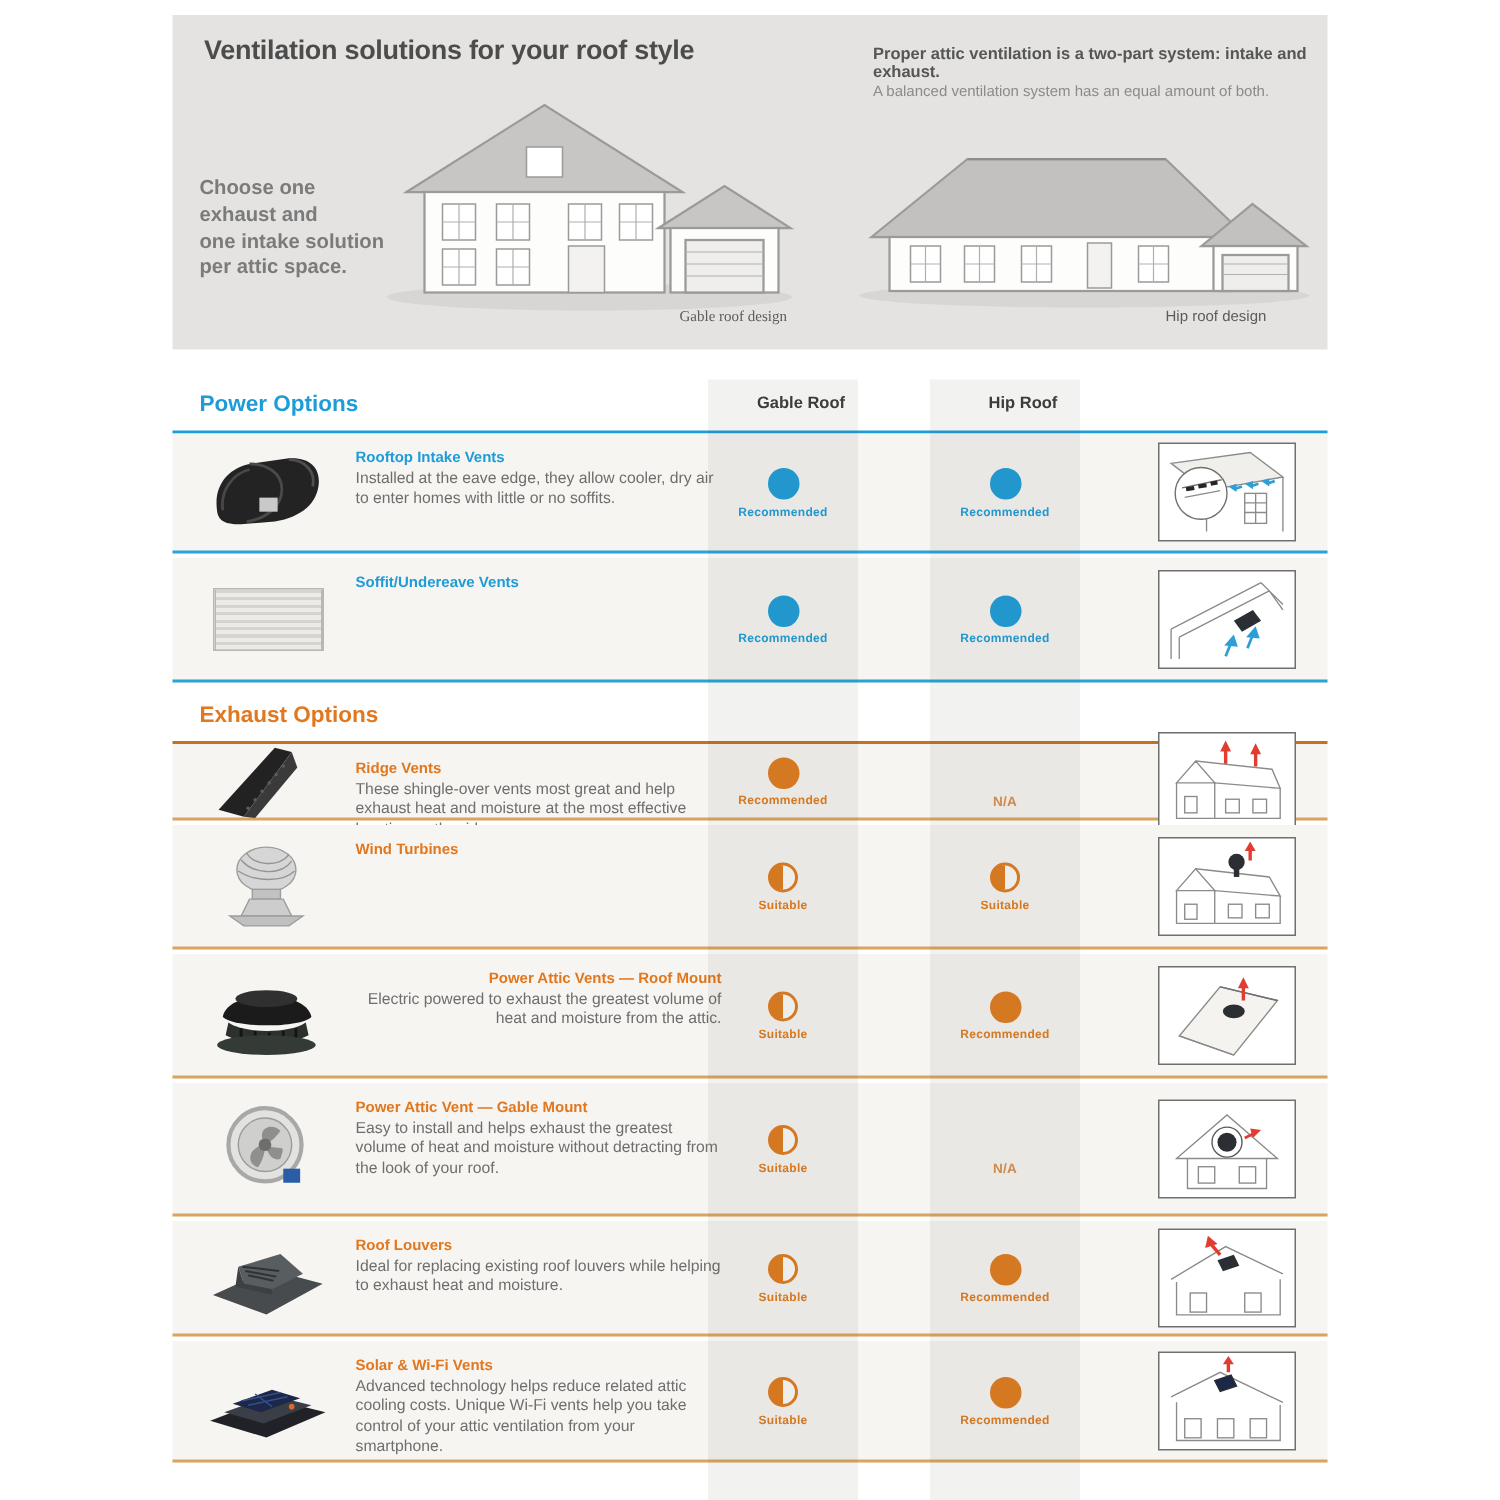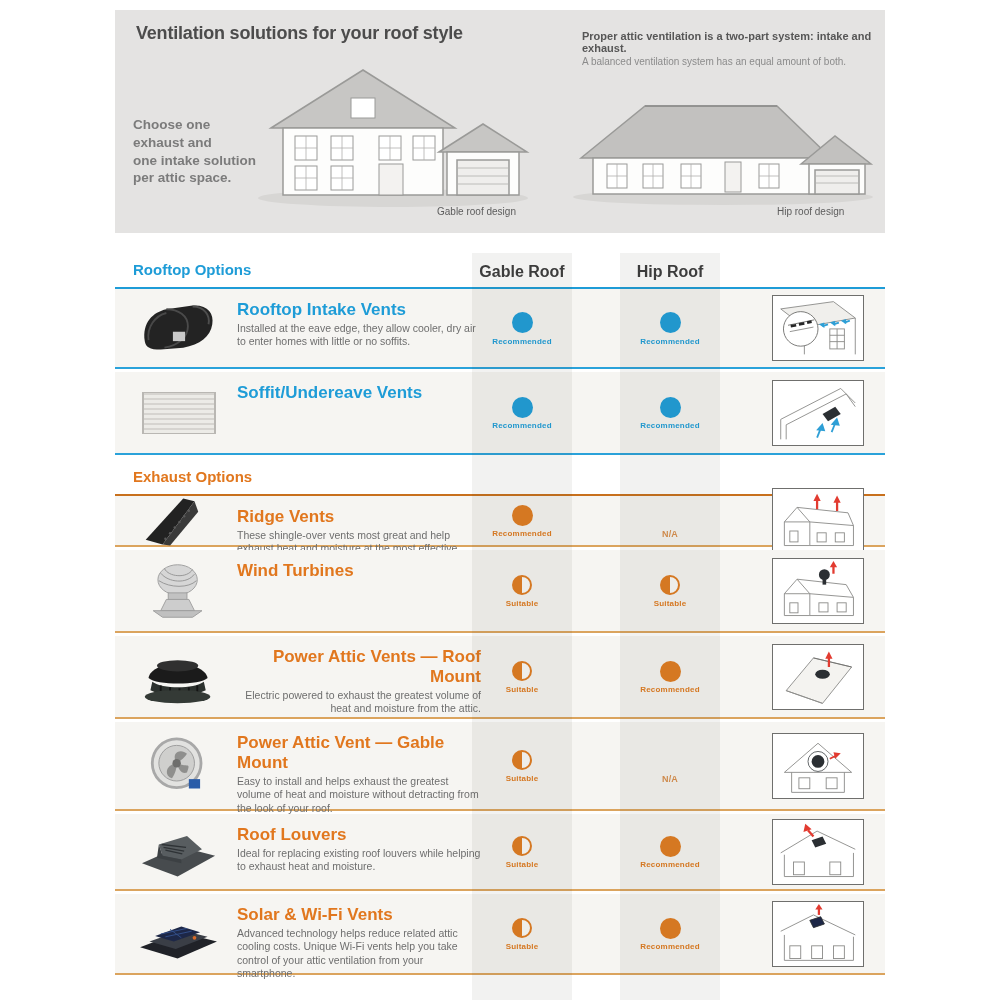--- a/index.html
+++ b/index.html
@@ -8,47 +8,47 @@
   
   .hero{position:absolute;left:115px;top:10px;width:770px;height:223px;background:#e4e3e2;}
   .hero-title{position:absolute;left:21px;top:13px;margin:0;font-size:18px;font-weight:bold;color:#4c4c4c;letter-spacing:-.2px;}
   .intro{position:absolute;left:467px;top:20px;width:318px;}
   .intro .b{margin:0;font-size:11px;font-weight:bold;color:#565656;}
   .intro .r{margin:2px 0 0;font-size:10px;color:#8b8b8b;}
   .choose{position:absolute;left:18px;top:106px;margin:0;font-size:13.5px;font-weight:bold;color:#7b7b7b;line-height:1.32;white-space:pre-line;}
   .house-g{position:absolute;left:128px;top:50px;width:300px;height:150px;}
   .house-h{position:absolute;left:448px;top:66px;width:320px;height:132px;}
   .cap{position:absolute;font-size:10px;color:#5c5c5c;}
-  .cap-g{left:322px;top:196px;}
+  .cap-g{left:338px;top:196px;font-family:Liberation Serif, serif;}
   .cap-h{left:662px;top:196px;}
 
   
   .table{position:absolute;left:115px;top:253px;width:770px;height:747px;}
   .stripe{position:absolute;top:0;height:100%;width:100px;background:rgba(70,70,55,0.07);pointer-events:none;z-index:2;}
   .stripe-gable{left:357px;}
   .stripe-hip{left:505px;}
-  .colh{position:absolute;top:10px;width:100px;text-align:center;font-weight:bold;font-size:16px;color:#3c3c3c;z-index:3;}
+  .colh{position:absolute;top:10px;width:100px;text-align:center;font-weight:bold;font-size:11px;color:#3c3c3c;z-index:3;margin-left:12px;}
   .colh-g{left:357px;}
   .colh-h{left:505px;}
 
   .sec-head{position:relative;height:34px;border-bottom:2px solid;}
   .sec-head.intake{border-color:#1e9cd7;}
   .sec-head.exhaust{border-color:#c8701d;height:36px;}
   .sec-title{position:absolute;left:18px;top:8px;font-size:15px;font-weight:bold;}
   .sec-head.intake .sec-title{color:#1e9cd7;}
   .sec-head.exhaust .sec-title{color:#e1771e;top:10px;}
 
   .row{position:relative;background:#f6f5f2;border-bottom:2px solid;margin-bottom:3px;box-sizing:border-box;}
   .row.intake{border-color:#2aa2da;}
   .row.exhaust{border-color:#dba45e;}
 
   .cell-product{position:absolute;left:12px;top:0;bottom:0;width:104px;display:flex;align-items:center;justify-content:center;}
   .cell-product svg{width:90px;height:60px;}
   .cell-text{position:absolute;left:122px;top:11px;width:244px;}
-  .opt-title{font-size:17px;font-weight:bold;margin-bottom:2px;}
+  .opt-title{font-size:10px;font-weight:bold;margin-bottom:2px;}
   .row.intake .opt-title{color:#1e9cd7;}
   .row.exhaust .opt-title{color:#e1771e;}
   .opt-desc{font-size:10.5px;color:#6e6e6e;line-height:1.27;}
 
   .cell-status{position:absolute;top:0;bottom:0;display:flex;flex-direction:column;align-items:center;justify-content:center;gap:2px;z-index:1;}
   .cell-status.gable{left:357px;width:100px;}
   .cell-status.hip{left:505px;width:100px;}
   .dot-slot{height:24px;display:flex;align-items:center;justify-content:center;}
   .dot{display:inline-block;border-radius:50%;}
   .dot.recommended{width:21px;height:21px;}
@@ -134,21 +134,21 @@
 
   <span class="cap cap-g">Gable roof design</span>
   <span class="cap cap-h">Hip roof design</span>
 </div>
 
 <div class="table">
   <span class="colh colh-g">Gable Roof</span>
   <span class="colh colh-h">Hip Roof</span>
   <div id="sections">
       <div class="sec-head intake">
-        <span class="sec-title">Rooftop Options</span>
+        <span class="sec-title">Power Options</span>
       </div>
       <div class="row intake" style="height: 80px;">
         <div class="cell-product">
           <svg viewBox="0 0 95 64">
             <path d="M11,46 C8,26 20,15 34,12 L62,8 C78,7 85,16 83,28 C81,41 70,50 52,53 L28,55 C16,55 12,52 11,46 Z" fill="#232323"></path>
             <path d="M34,12 C47,12 57,19 57,30 C57,42 46,51 32,53" fill="none" stroke="#4a4a4a" stroke-width="2"></path>
             <path d="M15,45 C13,31 22,19 34,16" fill="none" stroke="#484848" stroke-width="2"></path>
             <path d="M62,9 C74,9 81,18 79,28" fill="none" stroke="#4e4e4e" stroke-width="2"></path>
             <rect x="41" y="36" width="13" height="10" fill="#c9c9c9"></rect>
           </svg>

